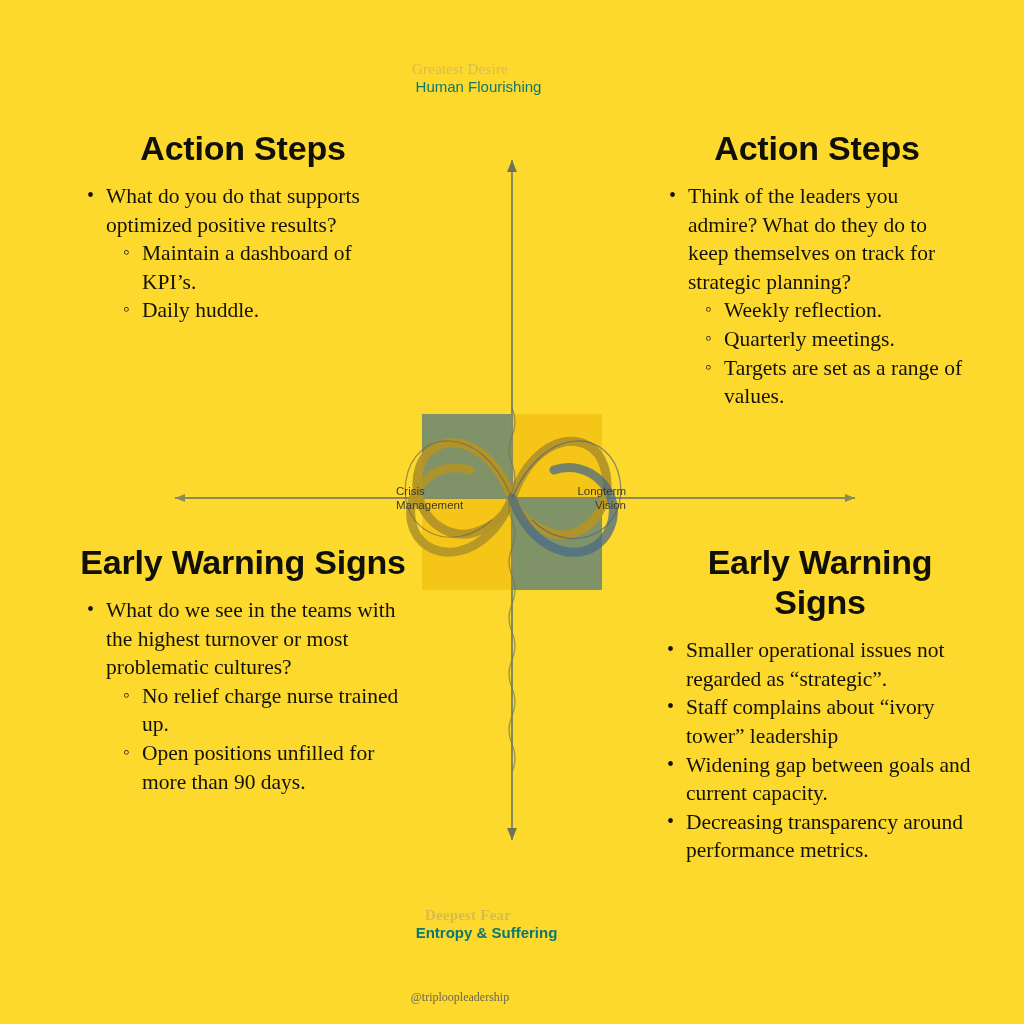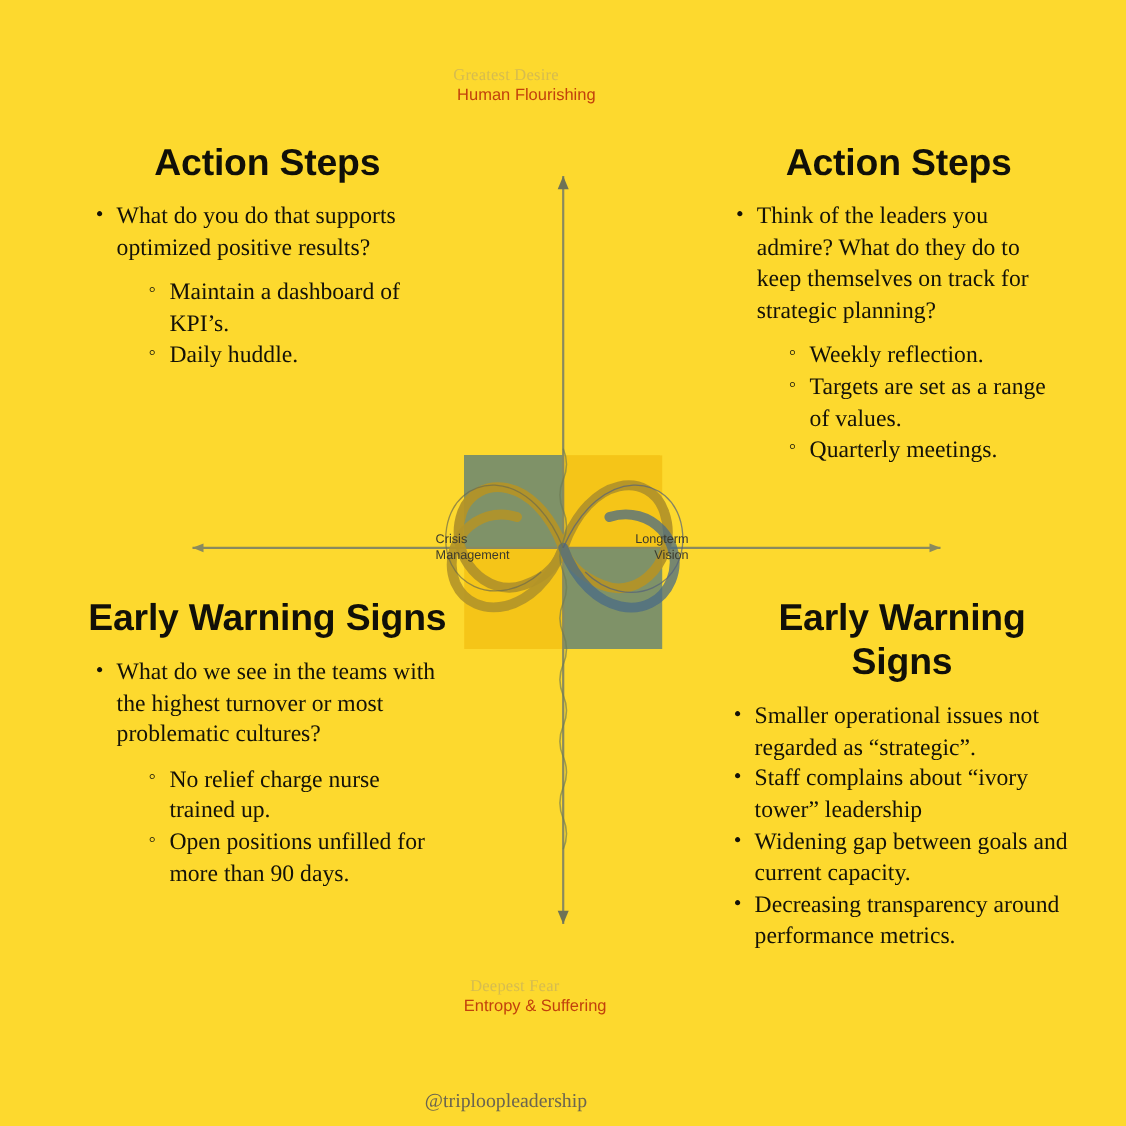--- a/index.html
+++ b/index.html
@@ -23,21 +23,21 @@
 
   
   .label-box {
     position: absolute;
     width: 250px;
     height: 52px;
     left: 50%;
     transform: translateX(-50%);
   }
   .label-box.top { top: 52px; }
-  .label-box.bottom { top: 880px; margin-left: 8px; }
+  .label-box.bottom { top: 898px; margin-left: 8px; font-weight: bold; }
 
   .bracket {
     position: absolute;
     inset: 0;
     pointer-events: none;
   }
   .bracket span {
     position: absolute;
     background: transparent;
     border-color: #bba02a;
@@ -63,21 +63,21 @@
   .label-kicker {
     font-family: "Liberation Serif", serif;
     font-size: 15px;
     color: #d6bc4f;
     letter-spacing: .2px;
     line-height: 1.1;
   }
   .label-main {
     font-family: "Liberation Sans", sans-serif;
     font-size: 15px;
-    color: #c2410c;
+    color: #0f766e;
     line-height: 1.1;
     margin-left: 37px;
   }
 
   
   #center-diagram {
     position: absolute;
     left: 0;
     top: 0;
     width: 1024px;
@@ -127,21 +127,21 @@
   ul.lvl1 > li > .txt { display: block; }
   ul.lvl1 > li > .txt::before {
     content: "\2022";
     position: absolute;
     left: -19px;
     top: -1px;
     font-size: 20px;
     color: #141208;
   }
   ul.lvl2 {
-    margin: 12px;
+    margin: 0;
     padding: 0 0 0 36px;
     list-style: none;
   }
   ul.lvl2 > li {
     position: relative;
     font-size: 21.5px;
     line-height: 28.6px;
     color: #141208;
   }
   ul.lvl2 > li::before {
@@ -162,21 +162,21 @@
   #quad-bl ul.lvl1 { padding-left: 28px; }
 
   
   #footer-handle {
     position: absolute;
     left: 0;
     right: 0;
     top: 990px;
     text-align: center;
     font-family: "Liberation Serif", serif;
-    font-size: 18px;
+    font-size: 12px;
     color: #6b6550;
   }
 </style>
 </head>
 <body style="background: rgb(253, 217, 46);">
 
 <div class="stage">
 
   <div class="label-box top">
     <div class="bracket">
@@ -255,22 +255,22 @@
       </ul>
   </div>
 
   <div class="quad" id="quad-tr">
     <h2 class="left">Action Steps</h2>
     <ul class="lvl1">
         <li>
           <span class="txt">Think of the leaders you admire? What do they do to keep themselves on track for strategic planning?</span>
           <ul class="lvl2">
             <li>Weekly reflection.</li>
+            <li>Quarterly meetings.</li>
             <li>Targets are set as a range of values.</li>
-            <li>Quarterly meetings.</li>
           </ul>
         </li>
       </ul>
   </div>
 
   <div class="quad" id="quad-bl">
     <h2 class="center">Early Warning Signs</h2>
     <ul class="lvl1">
         <li>
           <span class="txt">What do we see in the teams with the highest turnover or most problematic cultures?</span>

